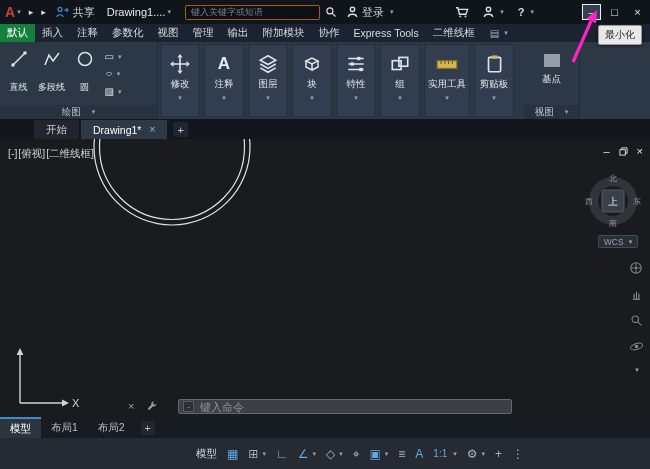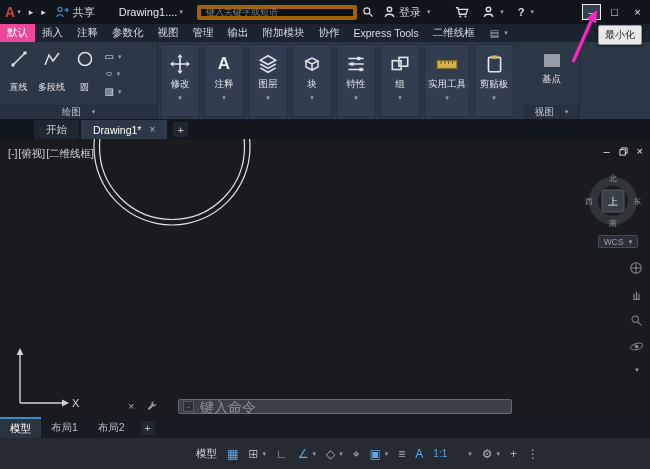--- a/index.html
+++ b/index.html
@@ -7,38 +7,38 @@
     font-family:"Liberation Sans","DejaVu Sans",sans-serif}
   .app{position:relative;width:650px;height:469px;background:#191b1f;color:#d6dae1;overflow:hidden}
 
   
   .titlebar{position:absolute;top:0;left:0;width:650px;height:24px;background:#10151c;
     display:flex;align-items:center;font-size:11px;color:#ccd1d8}
   .logo{margin-left:5px;color:#d23f34;font-weight:bold;font-size:14px;line-height:1}
   .caret{font-size:7px;color:#9aa0a8;margin-left:2px}
   .tb-chev{color:#d8dce3;font-size:9px;margin-left:8px}
   .tb-item{display:flex;align-items:center;margin-left:10px;gap:4px}
-  .doc-title{margin-left:24px;color:#e6e9ee}
-  .search{margin-left:14px;width:160px;height:15px;background:#0c0f14;border:4px solid #a16207;
+  .doc-title{margin-left:12px;color:#e6e9ee}
+  .search{margin-left:14px;width:135px;height:15px;background:#0c0f14;border:1px solid #a16207;
     border-radius:2px;display:flex;align-items:center}
   .search input{flex:1;background:transparent;border:none;outline:none;color:#aab0b8;
     font-size:9px;padding:0 5px;font-family:inherit}
   .search input::placeholder{color:#78808a}
   .tb-right{display:flex;align-items:center;margin-left:auto;gap:14px}
   .winbtns{display:flex;align-items:center;margin-left:34px;margin-right:3px;gap:4px}
   .winbtn{width:19px;height:16px;display:flex;align-items:center;justify-content:center;
     font-size:11px;color:#e6eaef}
   .winbtn.min{border:1px solid #eeeeee;background:#35404f}
   .help-q{font-weight:bold;color:#d8dce3}
 
   
   .ribtabs{position:absolute;top:24px;left:0;width:650px;height:18px;background:#1c2330;
     display:flex;align-items:stretch;font-size:10.5px;color:#d6dae2}
   .ribtab{padding:0 7px;display:flex;align-items:center;white-space:nowrap}
-  .ribtab.active{background:#ec4899;color:#fff}
+  .ribtab.active{background:#15803d;color:#fff}
   .rib-toggle{display:flex;align-items:center;gap:3px;margin-left:8px;color:#aeb4bc;font-size:10px}
 
   
   .ribbon{position:absolute;top:42px;left:0;width:650px;height:77px;background:#2d3847;display:flex}
   .panel{position:relative;height:77px;border-right:1px solid #222b37}
   .panel-label{position:absolute;bottom:0;left:0;right:0;height:14px;background:#273140;
     font-size:9.5px;color:#c2c8d2;display:flex;align-items:center;justify-content:center;gap:9px}
   .panel-draw{width:158px;display:flex;padding:3px 0 14px 2px}
   .bigbtn{width:33px;display:flex;flex-direction:column;align-items:center;padding-top:4px;
     gap:12px;font-size:9px;color:#e2e6ec}
@@ -86,39 +86,39 @@
   .navbar{position:absolute;right:3px;top:122px;width:22px;display:flex;flex-direction:column;
     align-items:center;gap:13px;color:#82888f}
   .ucs{position:absolute;left:6px;bottom:6px}
   .cmdtools{position:absolute;left:128px;bottom:5px;display:flex;gap:12px;align-items:center;
     color:#9aa0a8;font-size:11px}
   .cmdbox{position:absolute;left:178px;bottom:3px;width:334px;height:15px;background:rgba(62,67,75,.92);
     border:1px solid #62686f;border-radius:2px;display:flex;align-items:center;padding:0 4px;gap:6px}
   .cmdchip{width:11px;height:11px;background:#2b2f35;border:1px solid #565c63;color:#aab0b8;
     font-size:8px;display:flex;align-items:center;justify-content:center}
   .cmdbox input{flex:1;background:transparent;border:none;outline:none;color:#b7bdc4;
-    font-size:14px;font-family:inherit}
+    font-size:11px;font-family:inherit}
   .cmdbox input::placeholder{color:#8d939b}
 
   
   .layouttabs{position:absolute;top:417px;left:0;width:650px;height:21px;background:#171b22;
     display:flex;align-items:center;font-size:10.5px;color:#b9bfc7}
   .ltab{padding:0 10px;height:21px;display:flex;align-items:center}
   .ltab.active{background:#2b3540;color:#fff;border-top:2px solid #3f8cc8}
   .ltab-plus{margin-left:6px;width:14px;height:14px;display:flex;align-items:center;
     justify-content:center;background:#222831;border-radius:2px}
 
   
   .statusbar{position:absolute;top:438px;left:0;width:650px;height:31px;background:#252a33;
     display:flex;align-items:center;gap:10px;padding-left:196px;font-size:10px;color:#aab2bc}
   .sb-item{display:flex;align-items:center;gap:2px}
   .sb-item .glyph{font-size:12px;line-height:1}
   .blue{color:#5fa8e0}
   .sb-model{color:#d3d8df;font-size:10.5px}
-  .scale-chip{display:flex;align-items:center;gap:19px;color:#5fa8e0}
+  .scale-chip{display:flex;align-items:center;gap:4px;color:#5fa8e0}
 
   
   .arrow-overlay{position:absolute;left:0;top:0;pointer-events:none;z-index:40}
   .tooltip{position:absolute;left:598px;top:25px;padding:2px 6px;background:#e9e9e9;color:#2a2a2a;
     font-size:10px;border:1px solid #9a9a9a;border-radius:2px;z-index:45;
     box-shadow:0 1px 3px rgba(0,0,0,.55)}
 
   svg{display:block}
   .sic{stroke:#dfe3ea;fill:none;stroke-width:1.5}
 </style>

